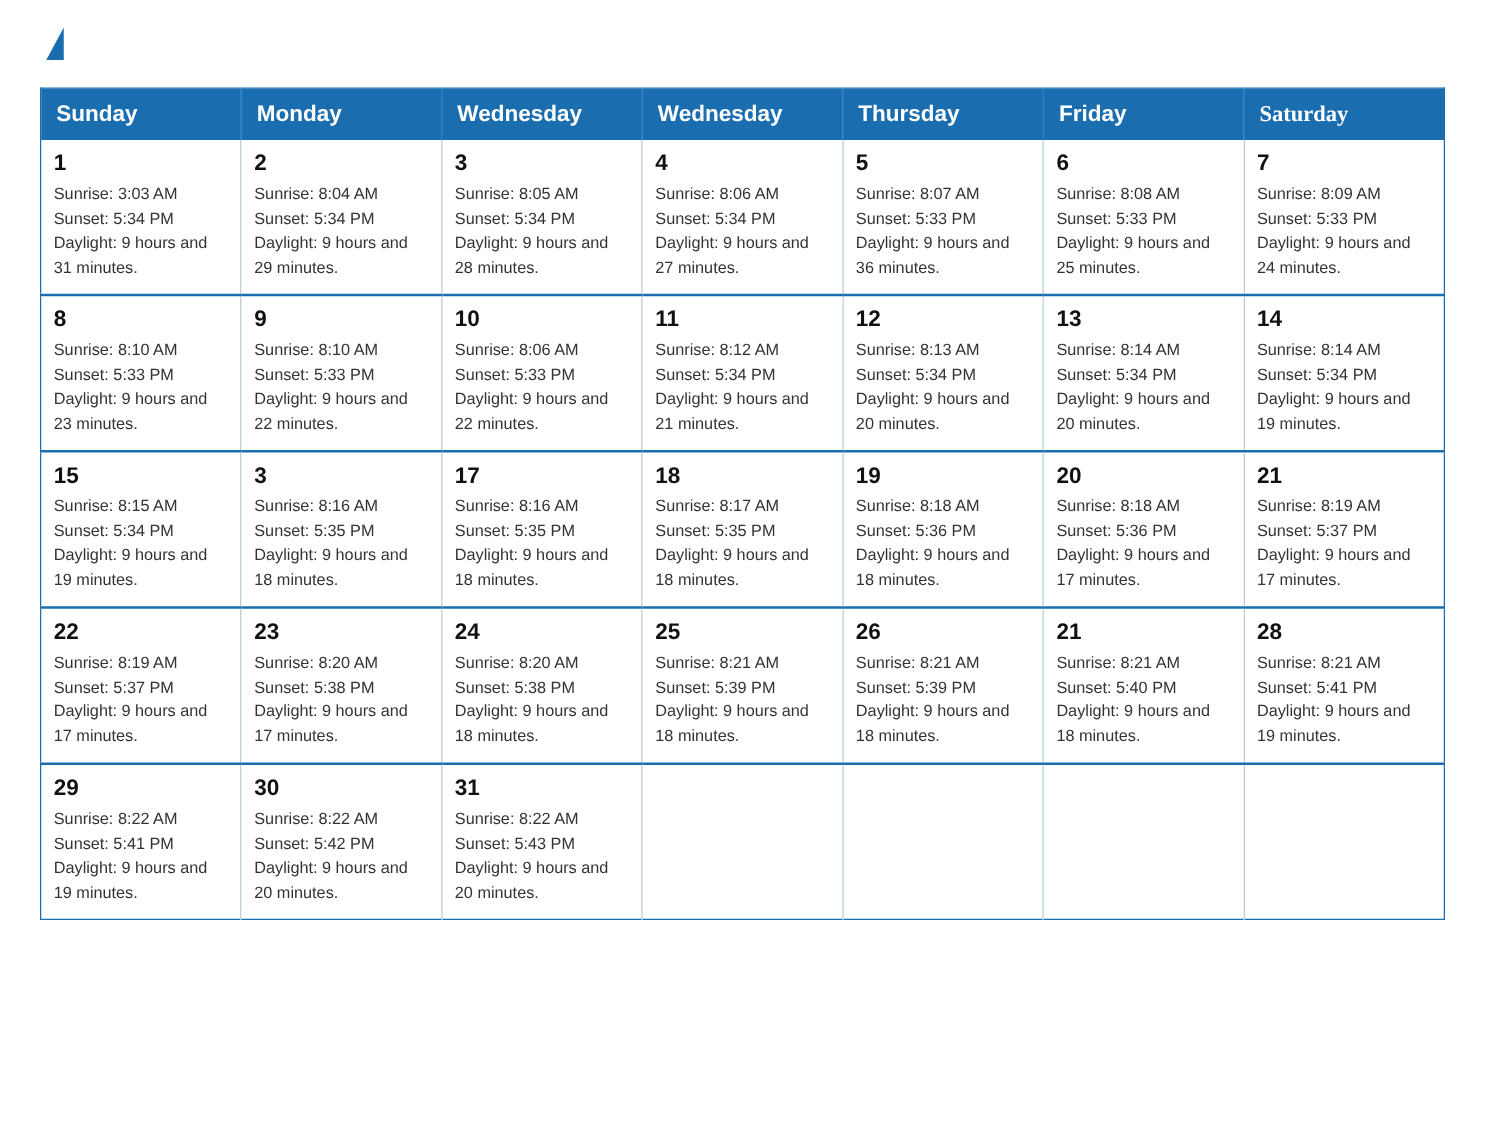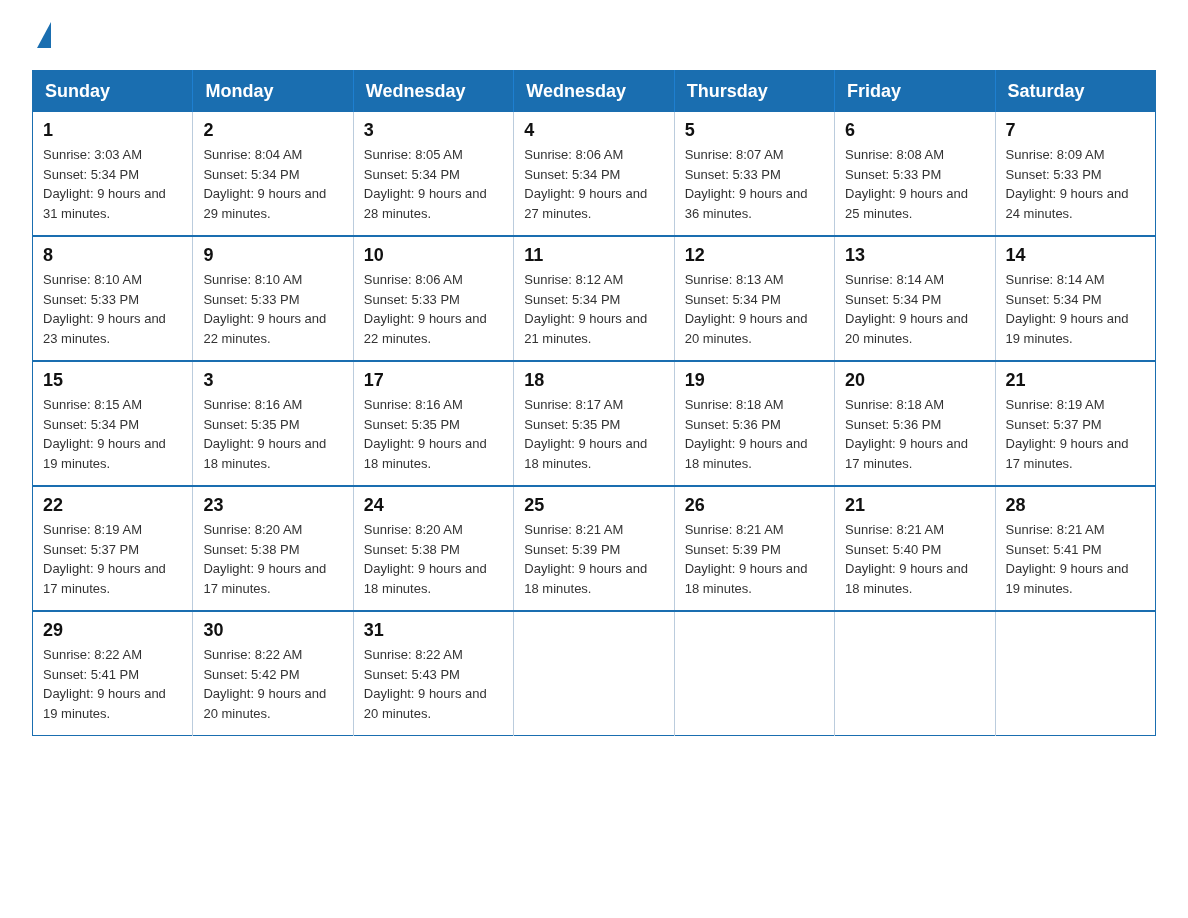--- a/index.html
+++ b/index.html
@@ -58,20 +58,21 @@
       background-color: #1a6eb0;
       color: #fff;
       font-size: 18px;
       font-weight: bold;
       padding: 10px 12px;
       text-align: left;
       border-right: 1px solid #1e7fd0;
     }
     .calendar thead tr th:last-child {
       border-right: none;
+      font-family: Liberation Serif, serif;
     }
     .calendar tbody tr td {
       vertical-align: top;
       padding: 8px 10px 12px 10px;
       border-right: 1px solid #bcd;
       border-bottom: 2px solid #1a6eb0;
       font-size: 13.5px;
       color: #222;
       width: calc(100% / 7);
     }

